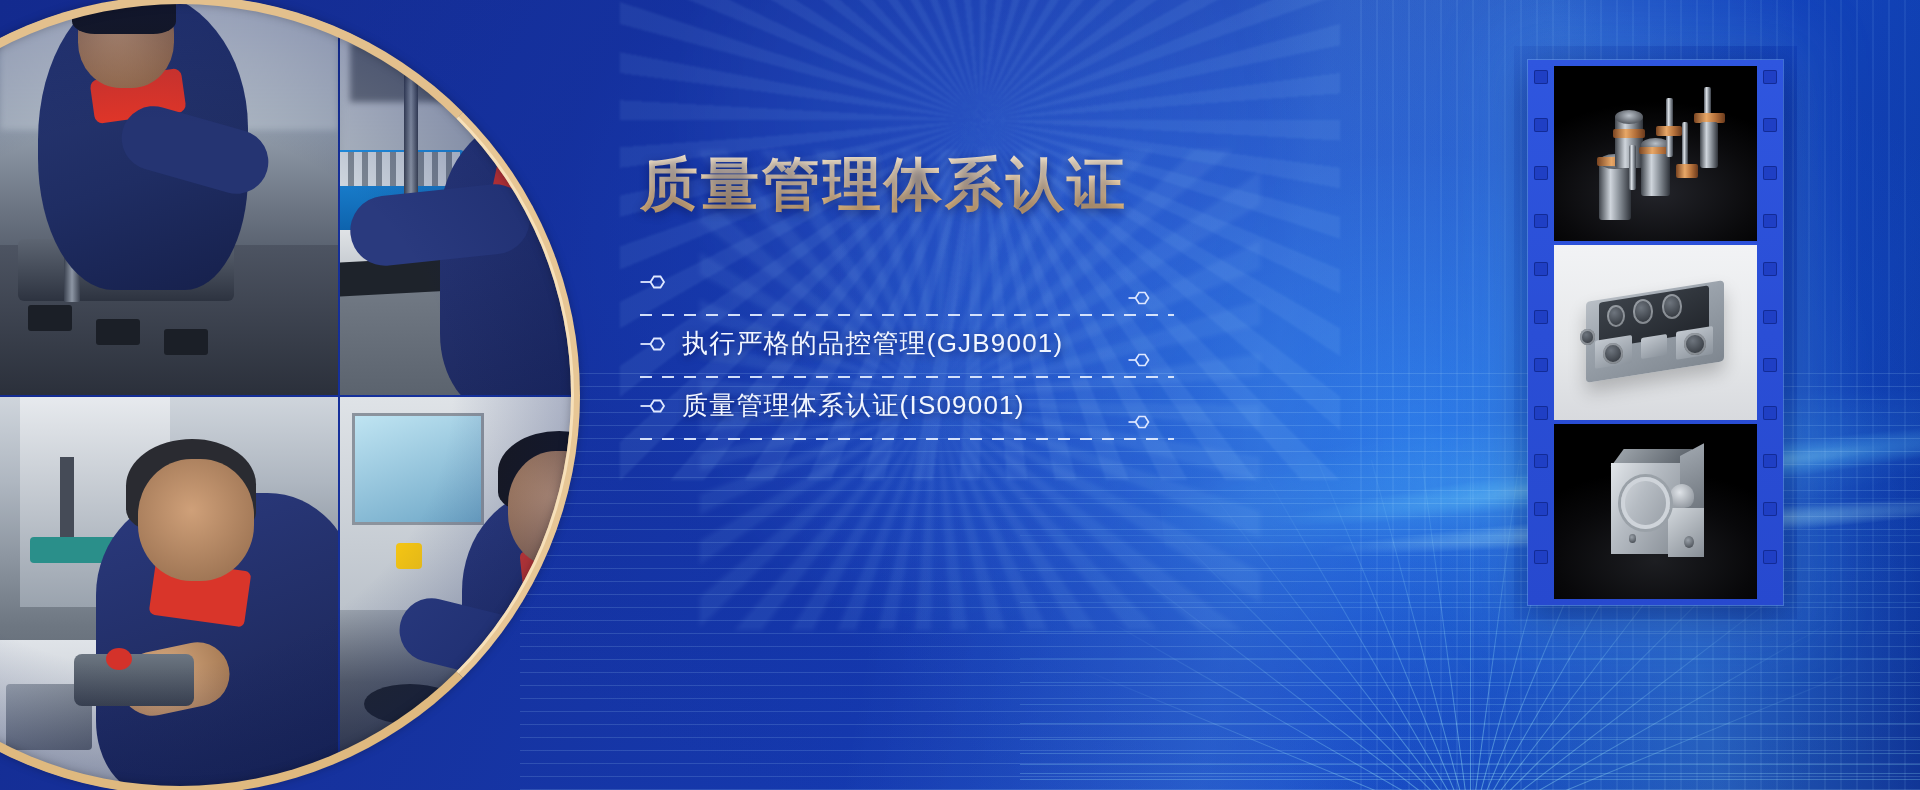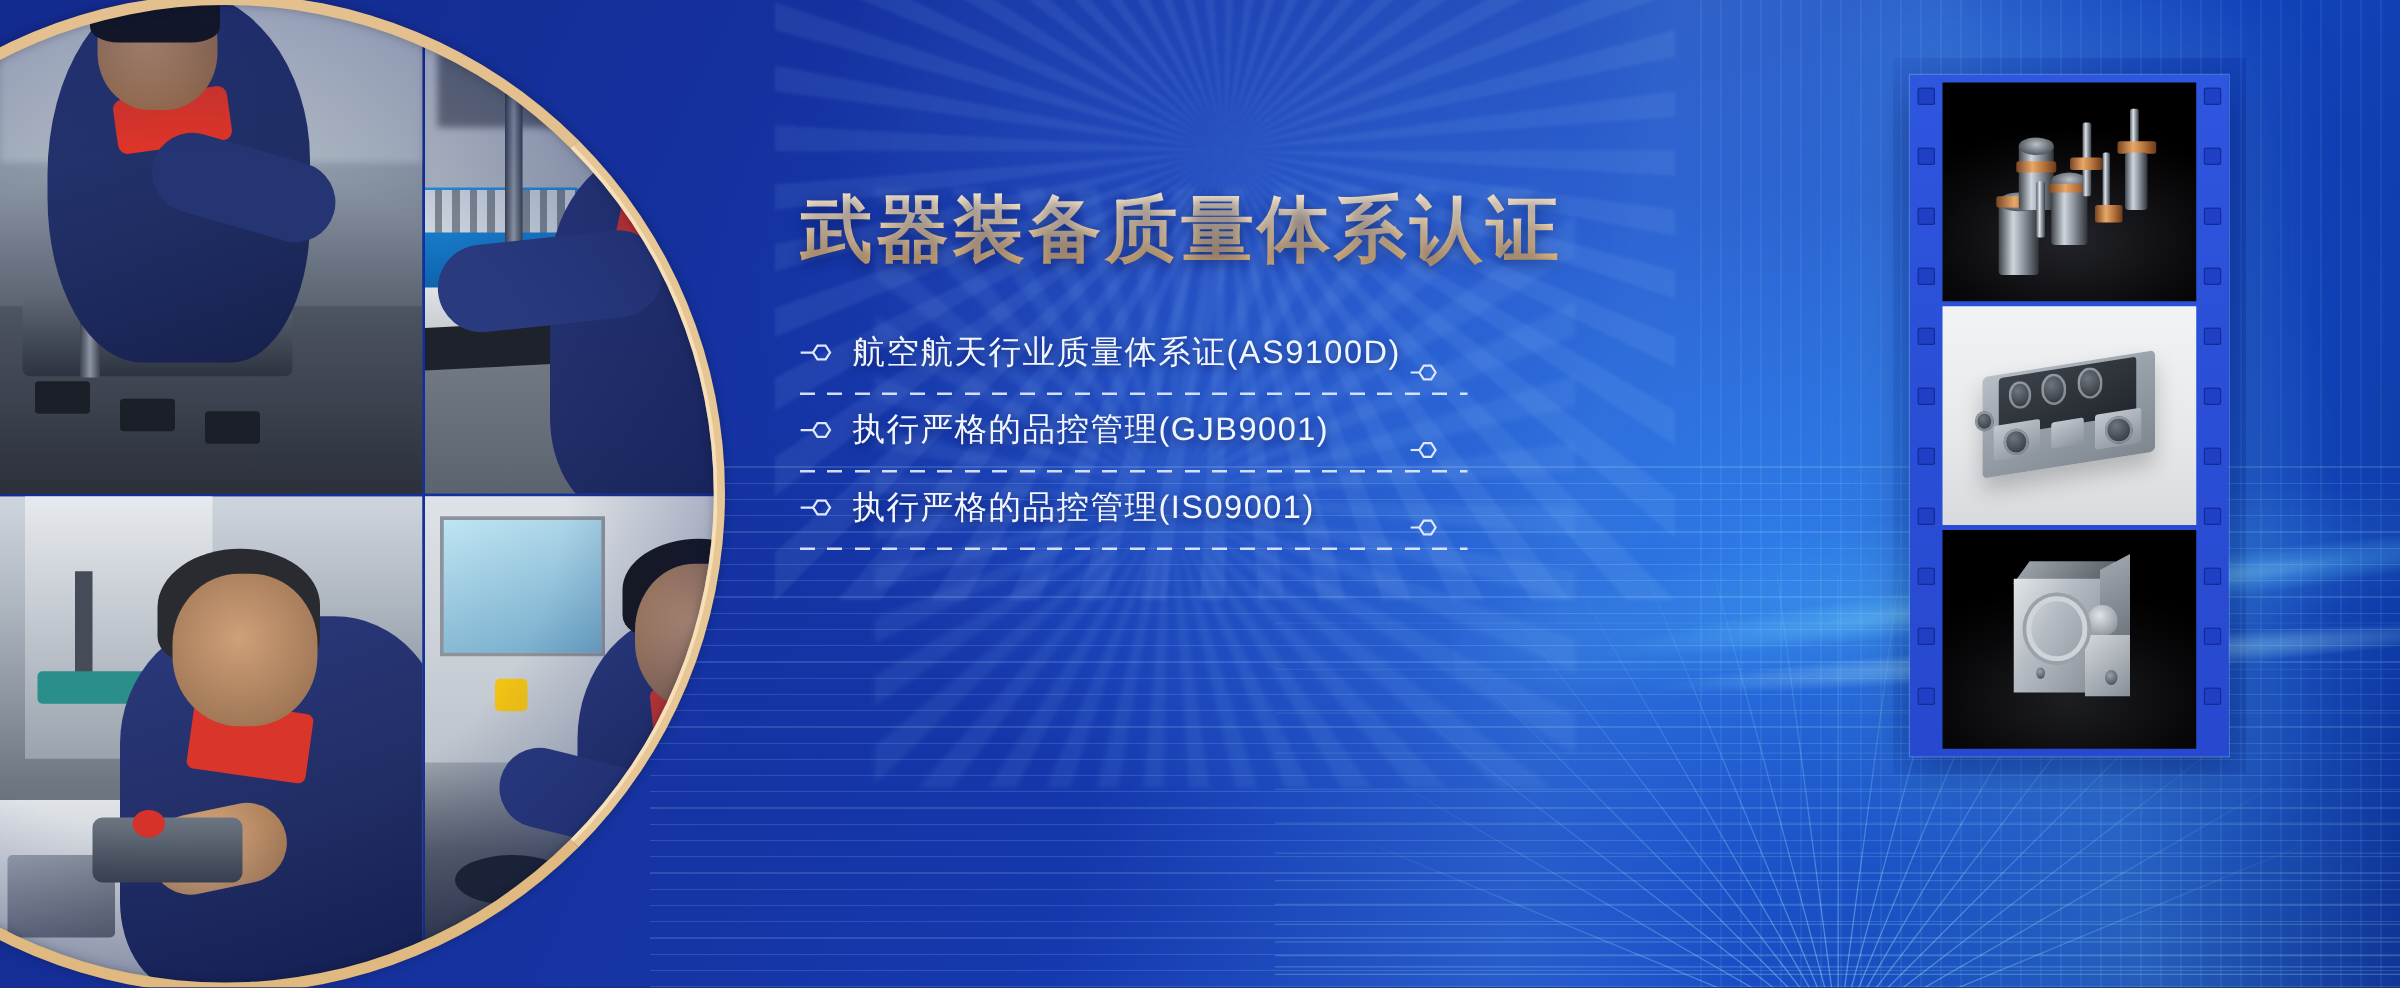--- a/index.html
+++ b/index.html
@@ -428,34 +428,33 @@
           <div class="arm"></div>
       </div>
     </div>
     <div class="vignette"></div>
   </div>
   <div class="gold-arc"></div>
   <div class="gold-arc2"></div>
 
   <div class="content">
     <div class="headline">
-      <span>武器装备质量体系认证</span>
+      <span>质量管理体系认证</span>
     </div>
 
     <div class="certs">
 
       <div class="cert-row">
         <div class="cert-line">
           <span class="bullet">
             <svg viewBox="0 0 26 16" width="26" height="16">
               <polygon points="14,2.5 20.5,2.5 24,8 20.5,13.5 14,13.5 10.5,8" fill="none" stroke="#dfe8ff" stroke-width="1.8"></polygon>
               <line x1="0.5" y1="8" x2="10.5" y2="8" stroke="#dfe8ff" stroke-width="1.8"></line>
             </svg>
           </span>
-          <span class="cert-text">航空航天行业质量体系证(AS9100D)</span>
         </div>
         <div class="dash"></div>
         <span class="endcap">
           <svg viewBox="0 0 24 16" width="24" height="16">
             <polygon points="11,2.5 17,2.5 20.5,8 17,13.5 11,13.5 7.5,8" fill="none" stroke="#dfe8ff" stroke-width="1.7"></polygon>
             <line x1="0.5" y1="8" x2="7.5" y2="8" stroke="#dfe8ff" stroke-width="1.7"></line>
           </svg>
         </span>
       </div>
 
@@ -479,21 +478,21 @@
       </div>
 
       <div class="cert-row">
         <div class="cert-line">
           <span class="bullet">
             <svg viewBox="0 0 26 16" width="26" height="16">
               <polygon points="14,2.5 20.5,2.5 24,8 20.5,13.5 14,13.5 10.5,8" fill="none" stroke="#dfe8ff" stroke-width="1.8"></polygon>
               <line x1="0.5" y1="8" x2="10.5" y2="8" stroke="#dfe8ff" stroke-width="1.8"></line>
             </svg>
           </span>
-          <span class="cert-text">执行严格的品控管理(IS09001)</span>
+          <span class="cert-text">质量管理体系认证(IS09001)</span>
         </div>
         <div class="dash"></div>
         <span class="endcap">
           <svg viewBox="0 0 24 16" width="24" height="16">
             <polygon points="11,2.5 17,2.5 20.5,8 17,13.5 11,13.5 7.5,8" fill="none" stroke="#dfe8ff" stroke-width="1.7"></polygon>
             <line x1="0.5" y1="8" x2="7.5" y2="8" stroke="#dfe8ff" stroke-width="1.7"></line>
           </svg>
         </span>
       </div>
 

